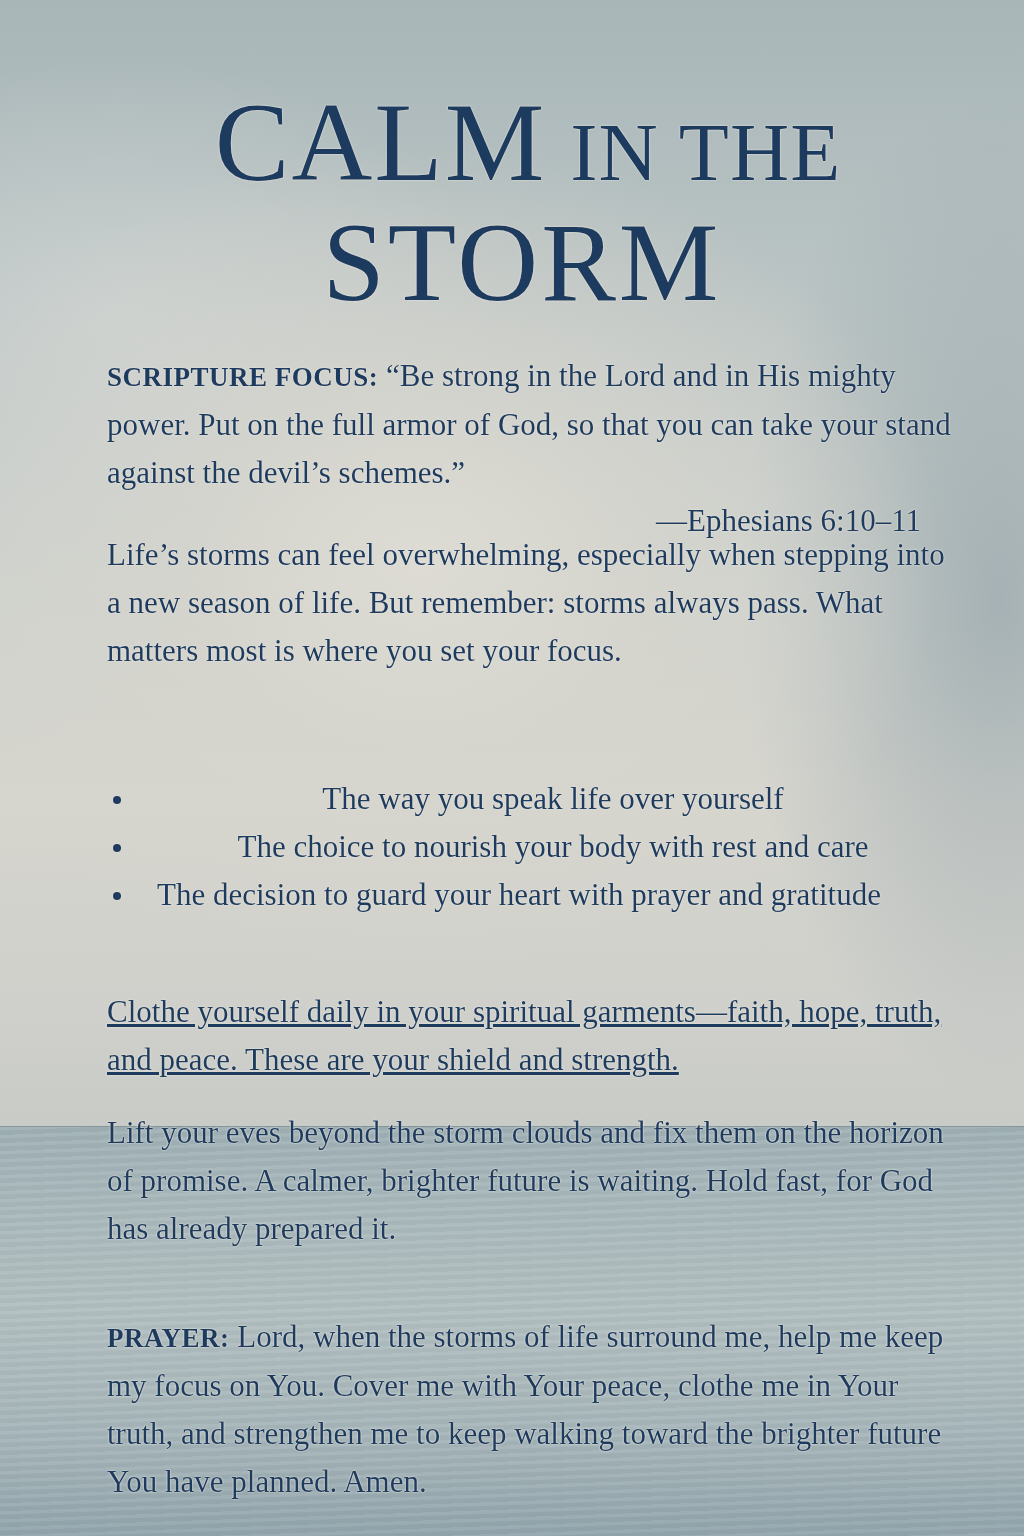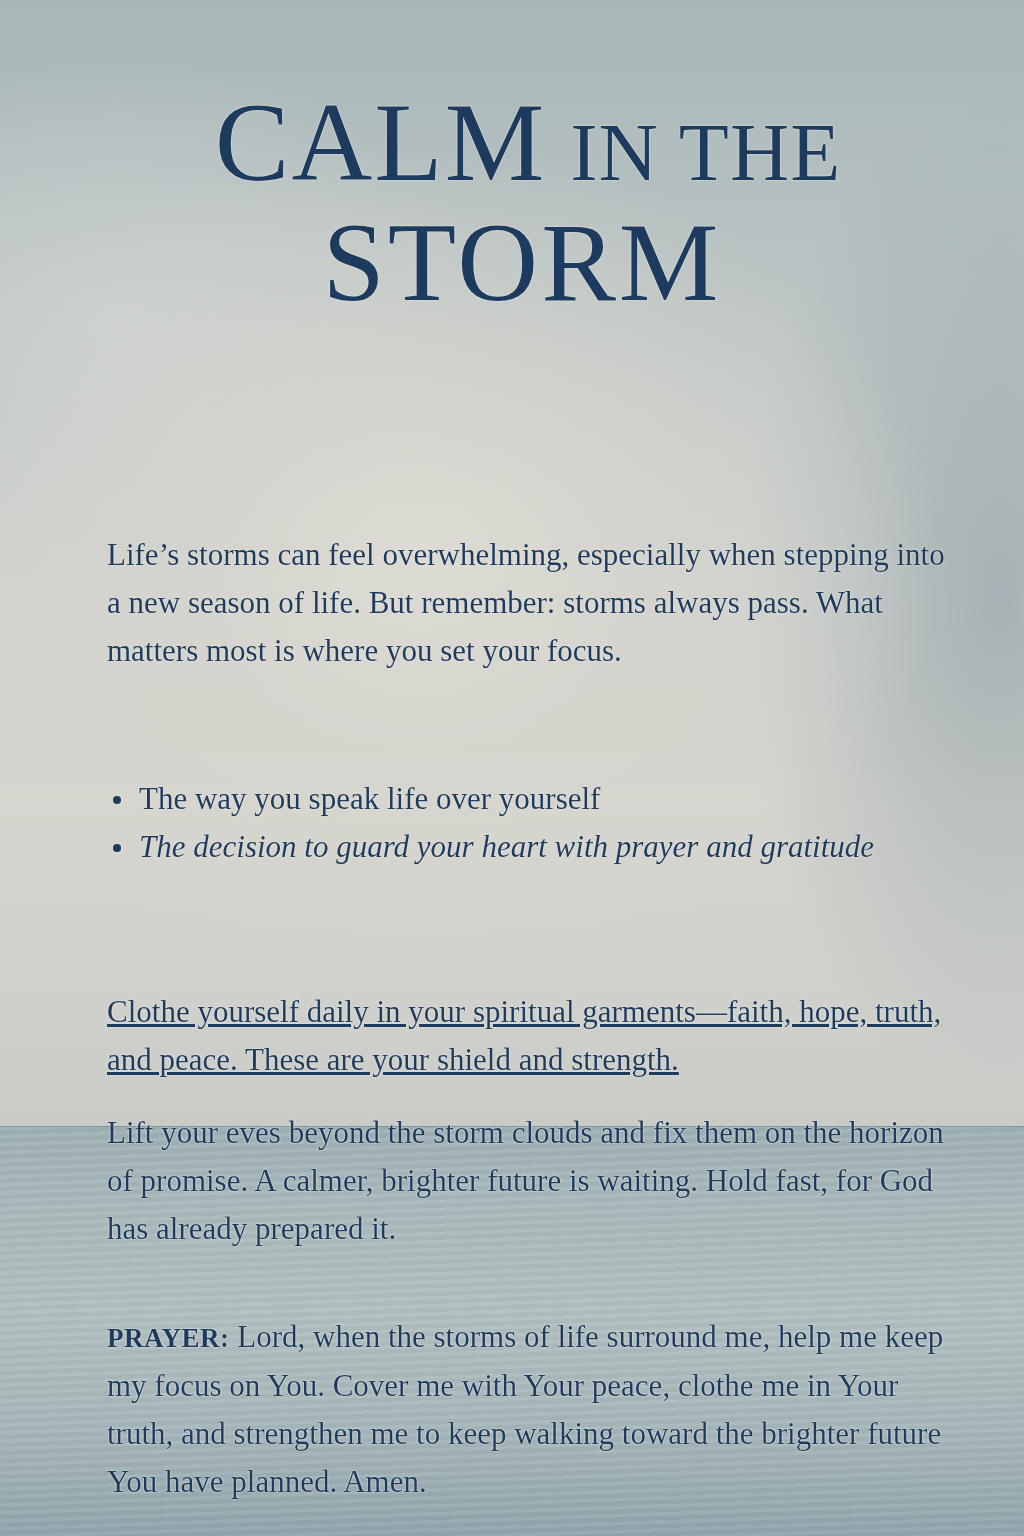--- a/index.html
+++ b/index.html
@@ -91,20 +91,21 @@
       padding-right: 46px;
     }
     ul.bullets {
       list-style: none;
       margin: 0;
       padding: 0;
     }
     ul.bullets li {
       position: relative;
       padding-left: 32px;
+      text-align: center;
     }
     ul.bullets li .dot {
       position: absolute;
       left: 6px;
       top: 21px;
       width: 8px;
       height: 8px;
       border-radius: 50%;
       background: #1d3a5f;
       box-shadow: 0 0 2px rgba(240,236,225,0.9);
@@ -116,28 +117,33 @@
 <div class="bg"></div>
 <div class="sea"></div>
 
 <div class="content">
 
   <div class="title-line1 txt">
     <span class="title-big">CALM</span><span class="title-small">IN THE</span>
   </div>
   <div class="title-line2 txt">STORM</div>
 
+  <div class="body-block txt" style="top:352px;">
+    <span class="label-caps">SCRIPTURE FOCUS:</span>
+    <span>“Be strong in the Lord and in His mighty power. Put on the full armor of God, so that you can take your stand against the devil’s schemes.”</span>
+    <span class="ref">—Ephesians 6:10–11</span>
+  </div>
 
   <div class="body-block txt" style="top:531px; width:840px;">Life’s storms can feel overwhelming, especially when stepping into a new season of life. But remember: storms always pass. What matters most is where you set your focus.</div>
 
   <div class="body-block txt" style="top:775px;">
     <ul class="bullets">
       <li><span class="dot"></span><span>The way you speak life over yourself</span></li>
-      <li><span class="dot"></span></li>
-      <li style="width:760px;font-style:italic;"><span class="dot"></span><span>The decision to guard your heart with prayer and gratitude</span></li>
+      <li><span class="dot"></span><span>The choice to nourish your body with rest and care</span></li>
+      <li style="width:760px;"><span class="dot"></span><span>The decision to guard your heart with prayer and gratitude</span></li>
     </ul>
   </div>
 
   <div class="body-block txt" style="top:988px; width:850px;text-decoration:underline;">Clothe yourself daily in your spiritual garments—faith, hope, truth, and peace. These are your shield and strength.</div>
 
   <div class="body-block txt" style="top:1109px; width:850px;">Lift your eves beyond the storm clouds and fix them on the horizon of promise. A calmer, brighter future is waiting. Hold fast, for God has already prepared it.</div>
 
   <div class="body-block txt" style="top:1313px; width:860px;">
     <span class="label-caps">PRAYER:</span>
     <span>Lord, when the storms of life surround me, help me keep my focus on You. Cover me with Your peace, clothe me in Your truth, and strengthen me to keep walking toward the brighter future You have planned. Amen.</span>

